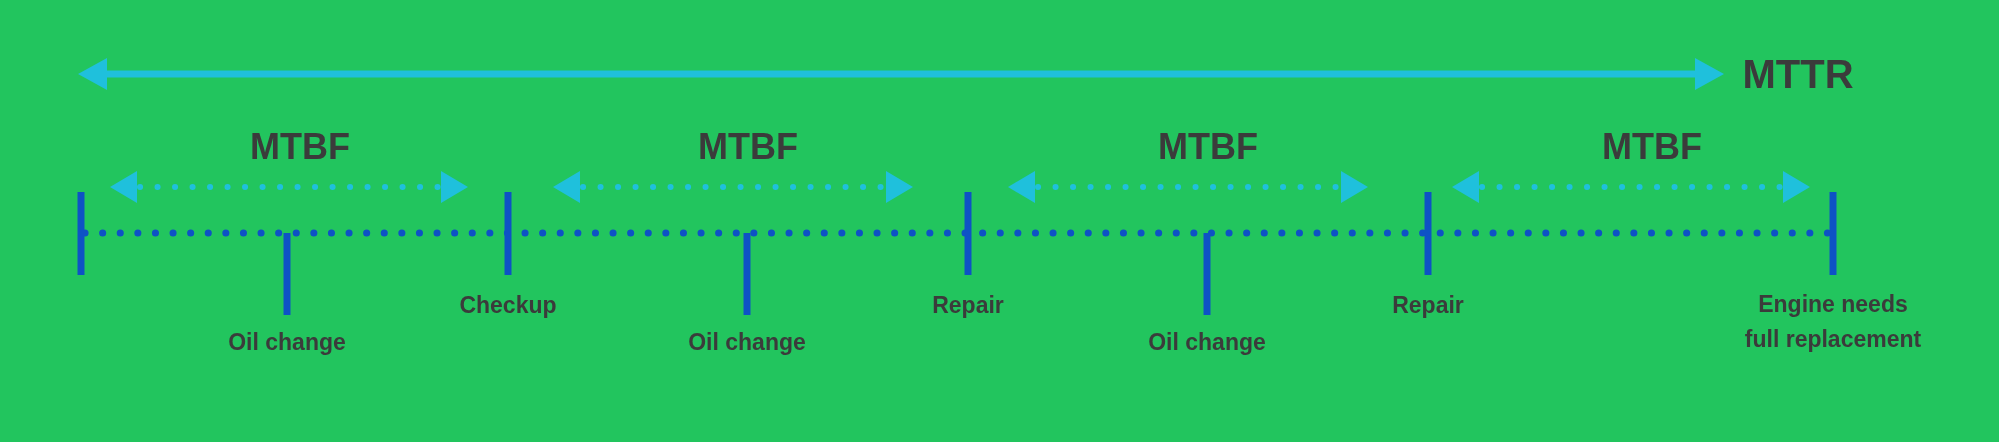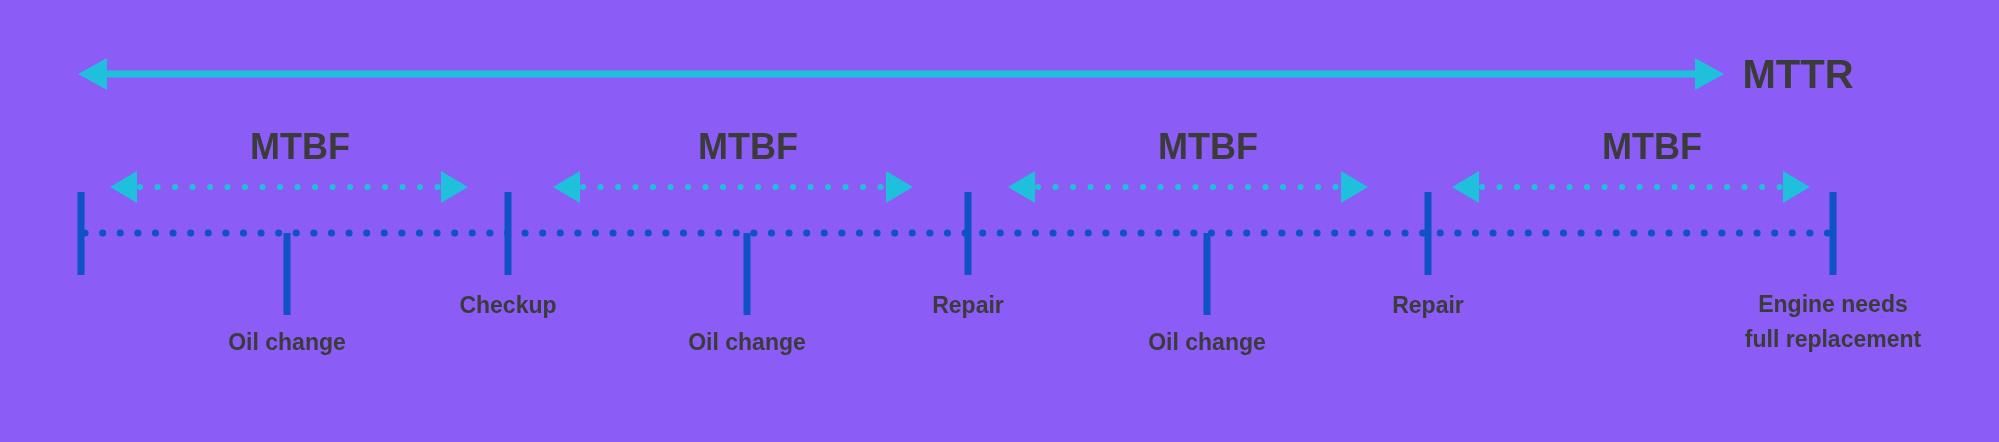--- a/index.html
+++ b/index.html
@@ -4,21 +4,21 @@
 <style>
   html, body {
     margin: 0;
     padding: 0;
     background: #ffffff;
   }
   .canvas {
     position: relative;
     width: 1999px;
     height: 442px;
-    background: #8b5cf6;
+    background: #22c55e;
     font-family: "Liberation Sans", "DejaVu Sans", sans-serif;
   }
   svg { display: block; }
 
   .cyan-stroke { stroke: var(--cyan, #1FC0DC); }
   .cyan-fill   { fill:   var(--cyan, #1FC0DC); }
   .blue-stroke { stroke: var(--blue, #0E52C5); }
 
   .solid-arrow-line {
     stroke-width: 7;

